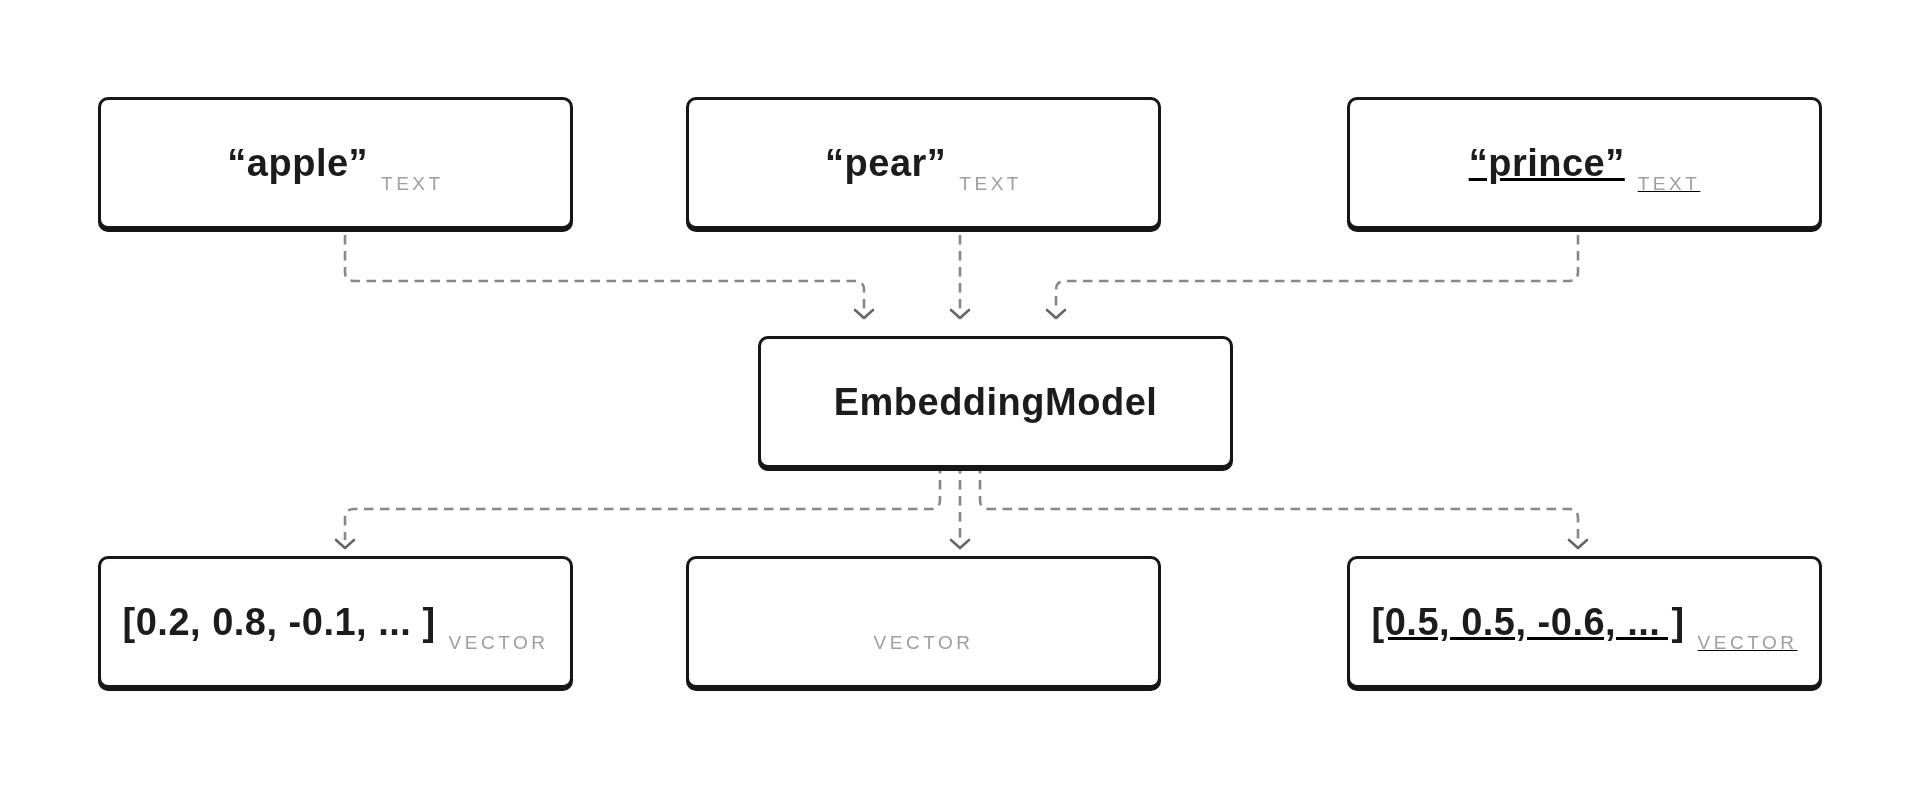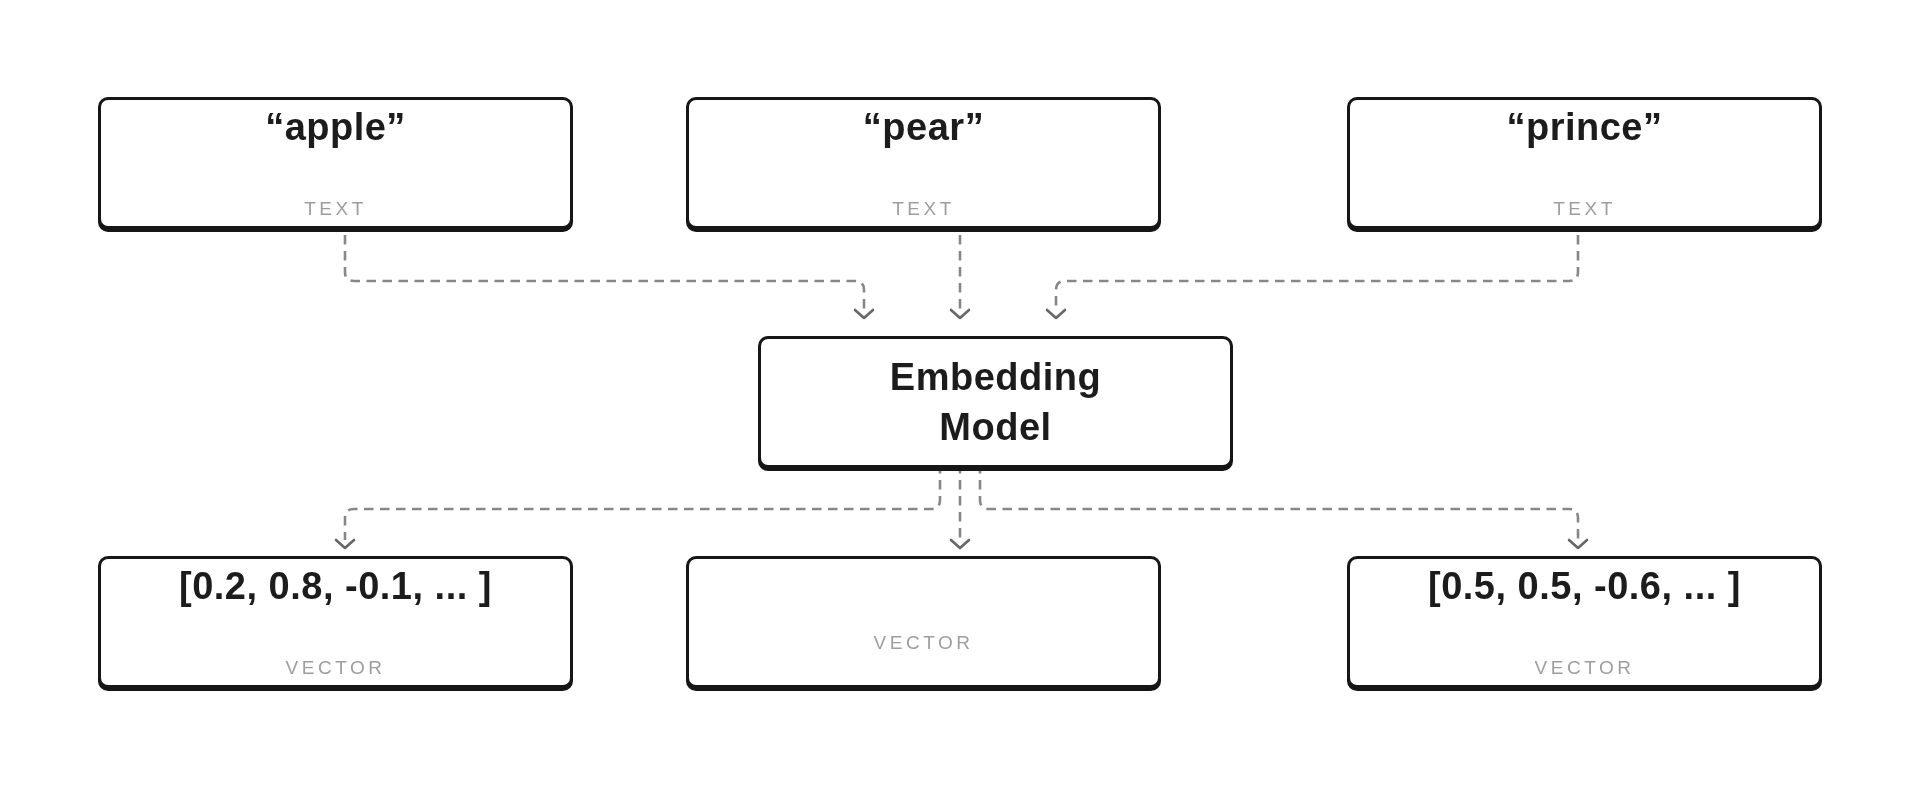--- a/index.html
+++ b/index.html
@@ -34,21 +34,21 @@
   }
   .node{
     position:absolute;
     width:475px;
     height:132px;
     background:#ffffff;
     border:3px solid var(--node-border);
     border-radius:10px;
     box-shadow:0 3px 0 var(--node-border);
     display:flex;
-    flex-direction:column;
+    flex-direction:row;
     align-items:center;
     justify-content:center;
     gap:13px;
   }
   .node-title{
     font-size:38px;
     font-weight:700;
     color:var(--node-text);
     letter-spacing:0.5px;
     white-space:nowrap;
@@ -61,21 +61,21 @@
     letter-spacing:3.5px;
     line-height:1;
     margin-top:40px;
   }
   .node.model{gap:0;}
   .node.model .node-title{line-height:50px;}
   .row-top .node{top:97px;}
   .row-bottom .node{top:556px;}
   .col-1{left:98px;}
   .col-2{left:686px;}
-  .col-3{left:1347px;}
+  .col-3{left:1347px;text-decoration:underline;}
   .node.model{left:722px;top:336px;margin-left:36px;}
 </style>
 </head>
 <body>
 
 <div class="diagram">
 
   <svg class="connectors" viewBox="0 0 1920 787" aria-hidden="true">
 
     <path class="connector" d="M345,235 V272 Q345,281 354,281 H855 Q864,281 864,290 V310"></path>

